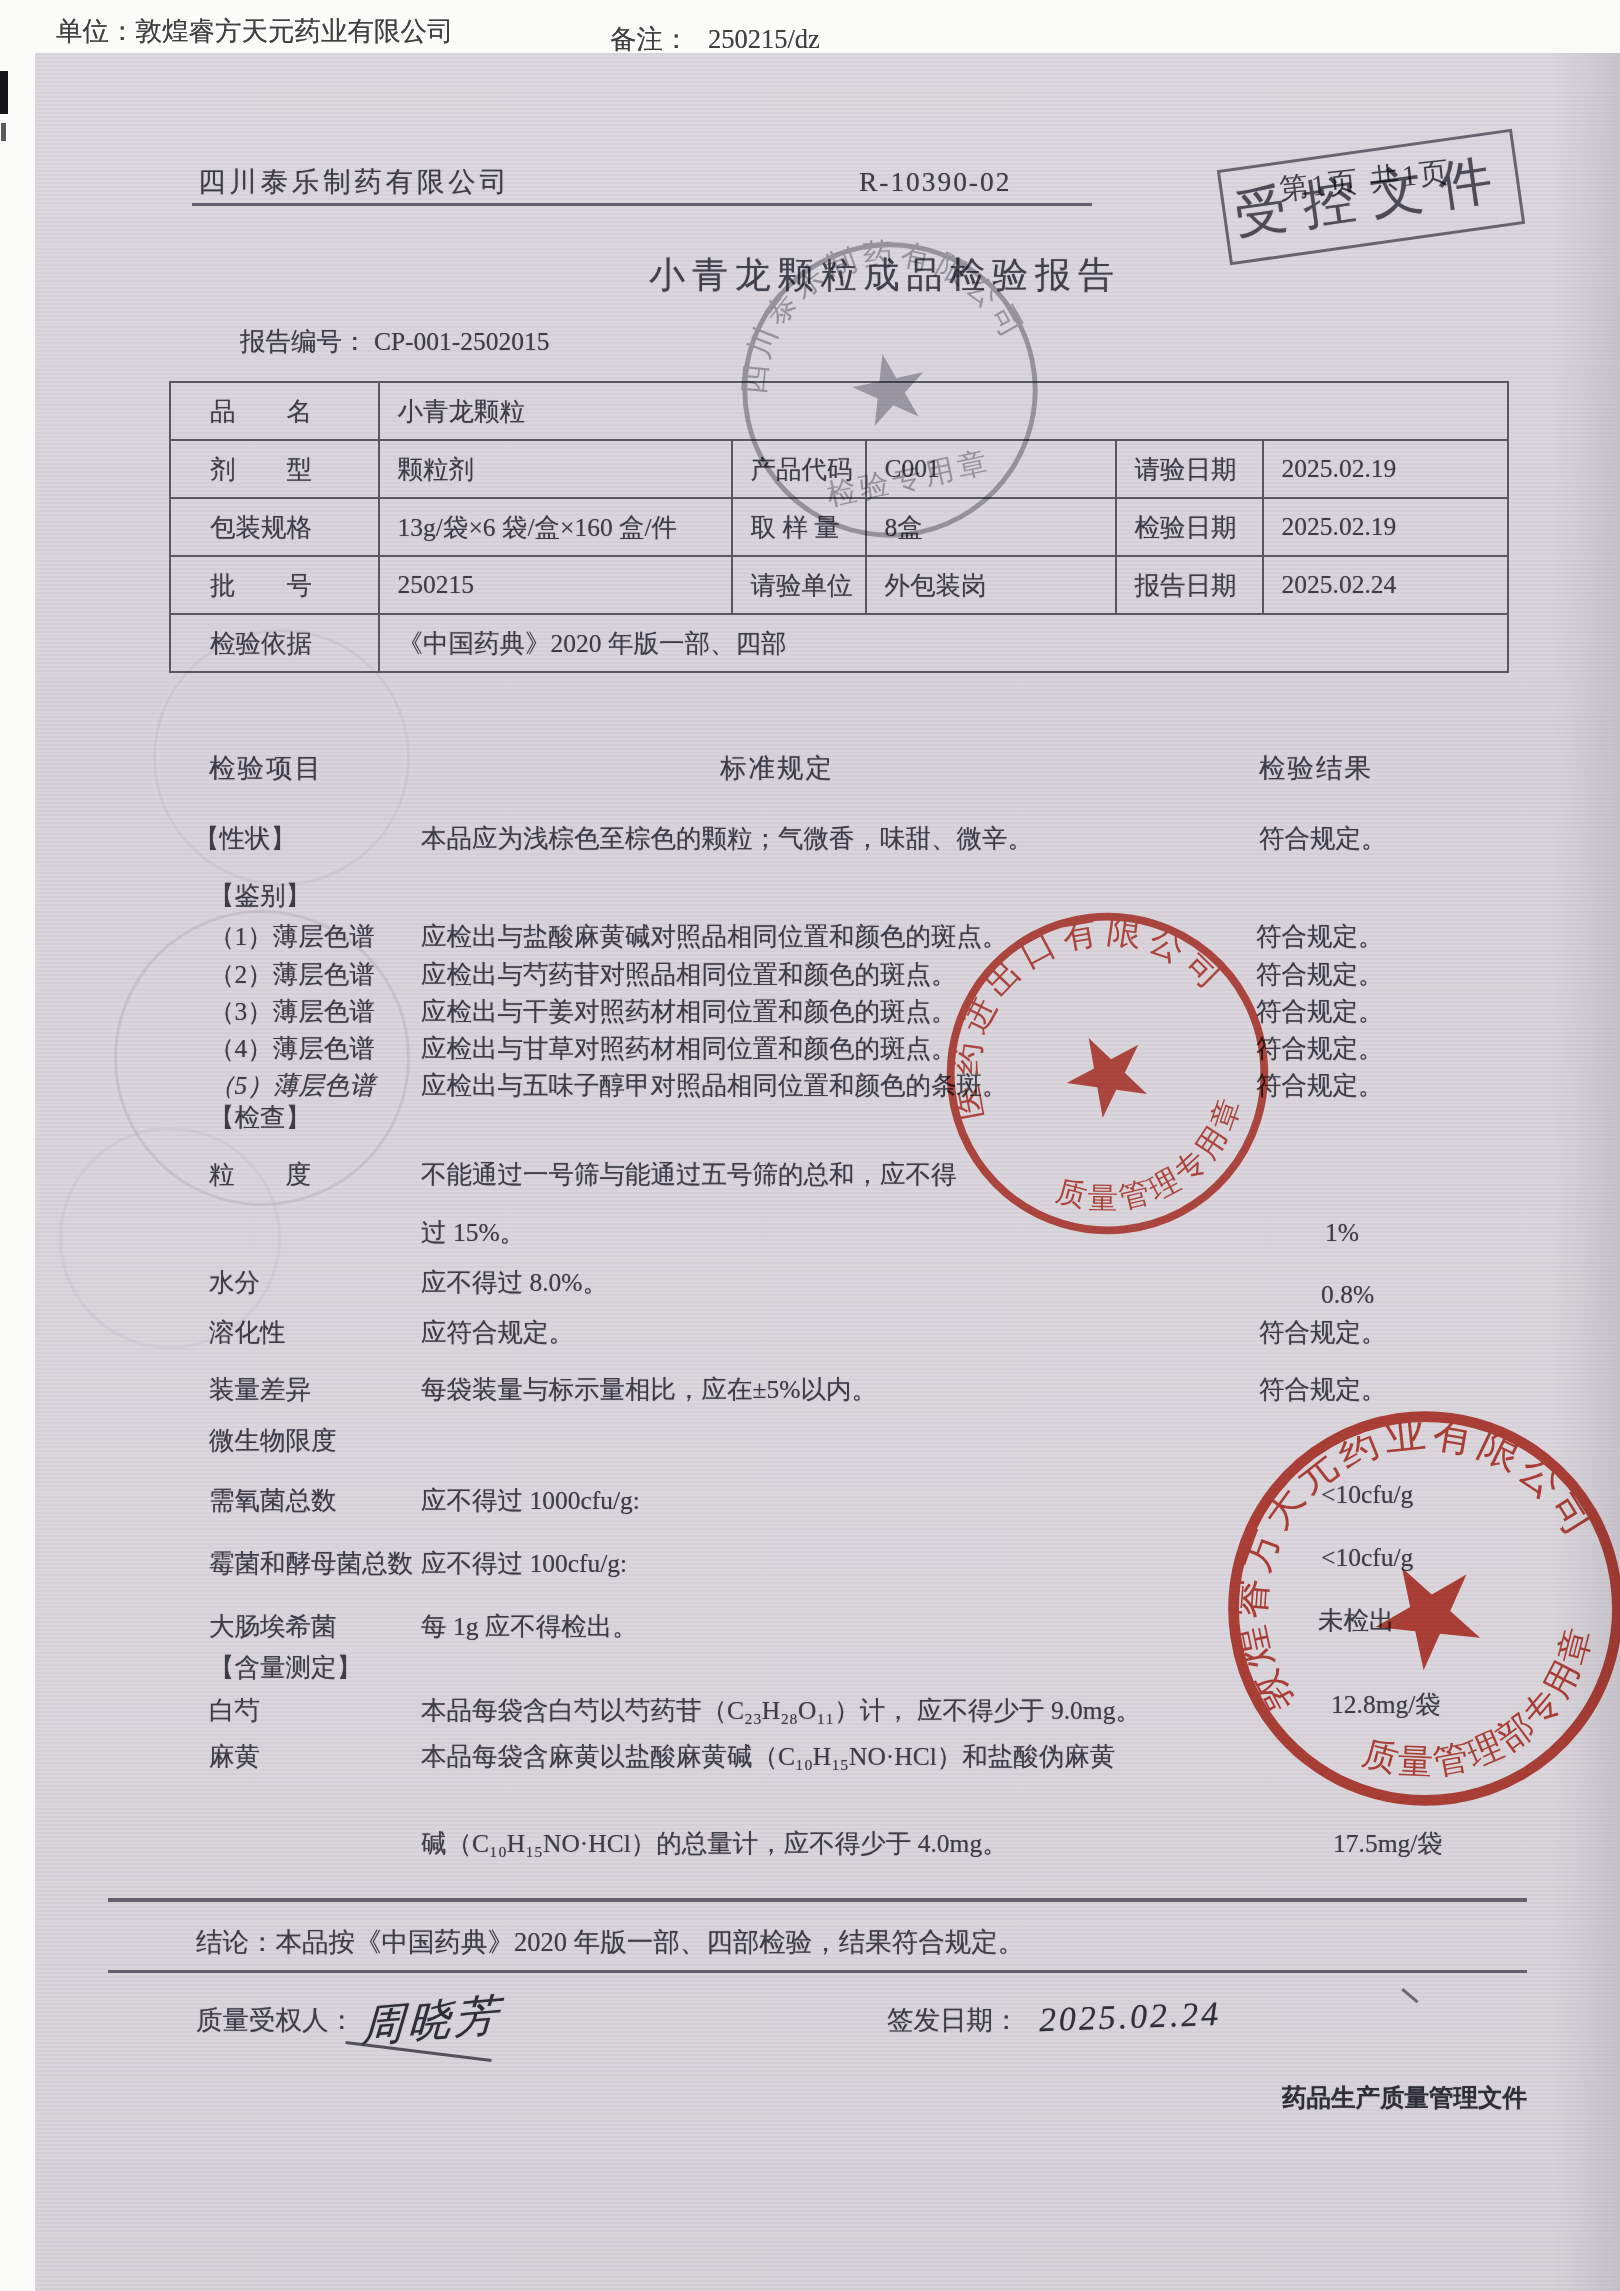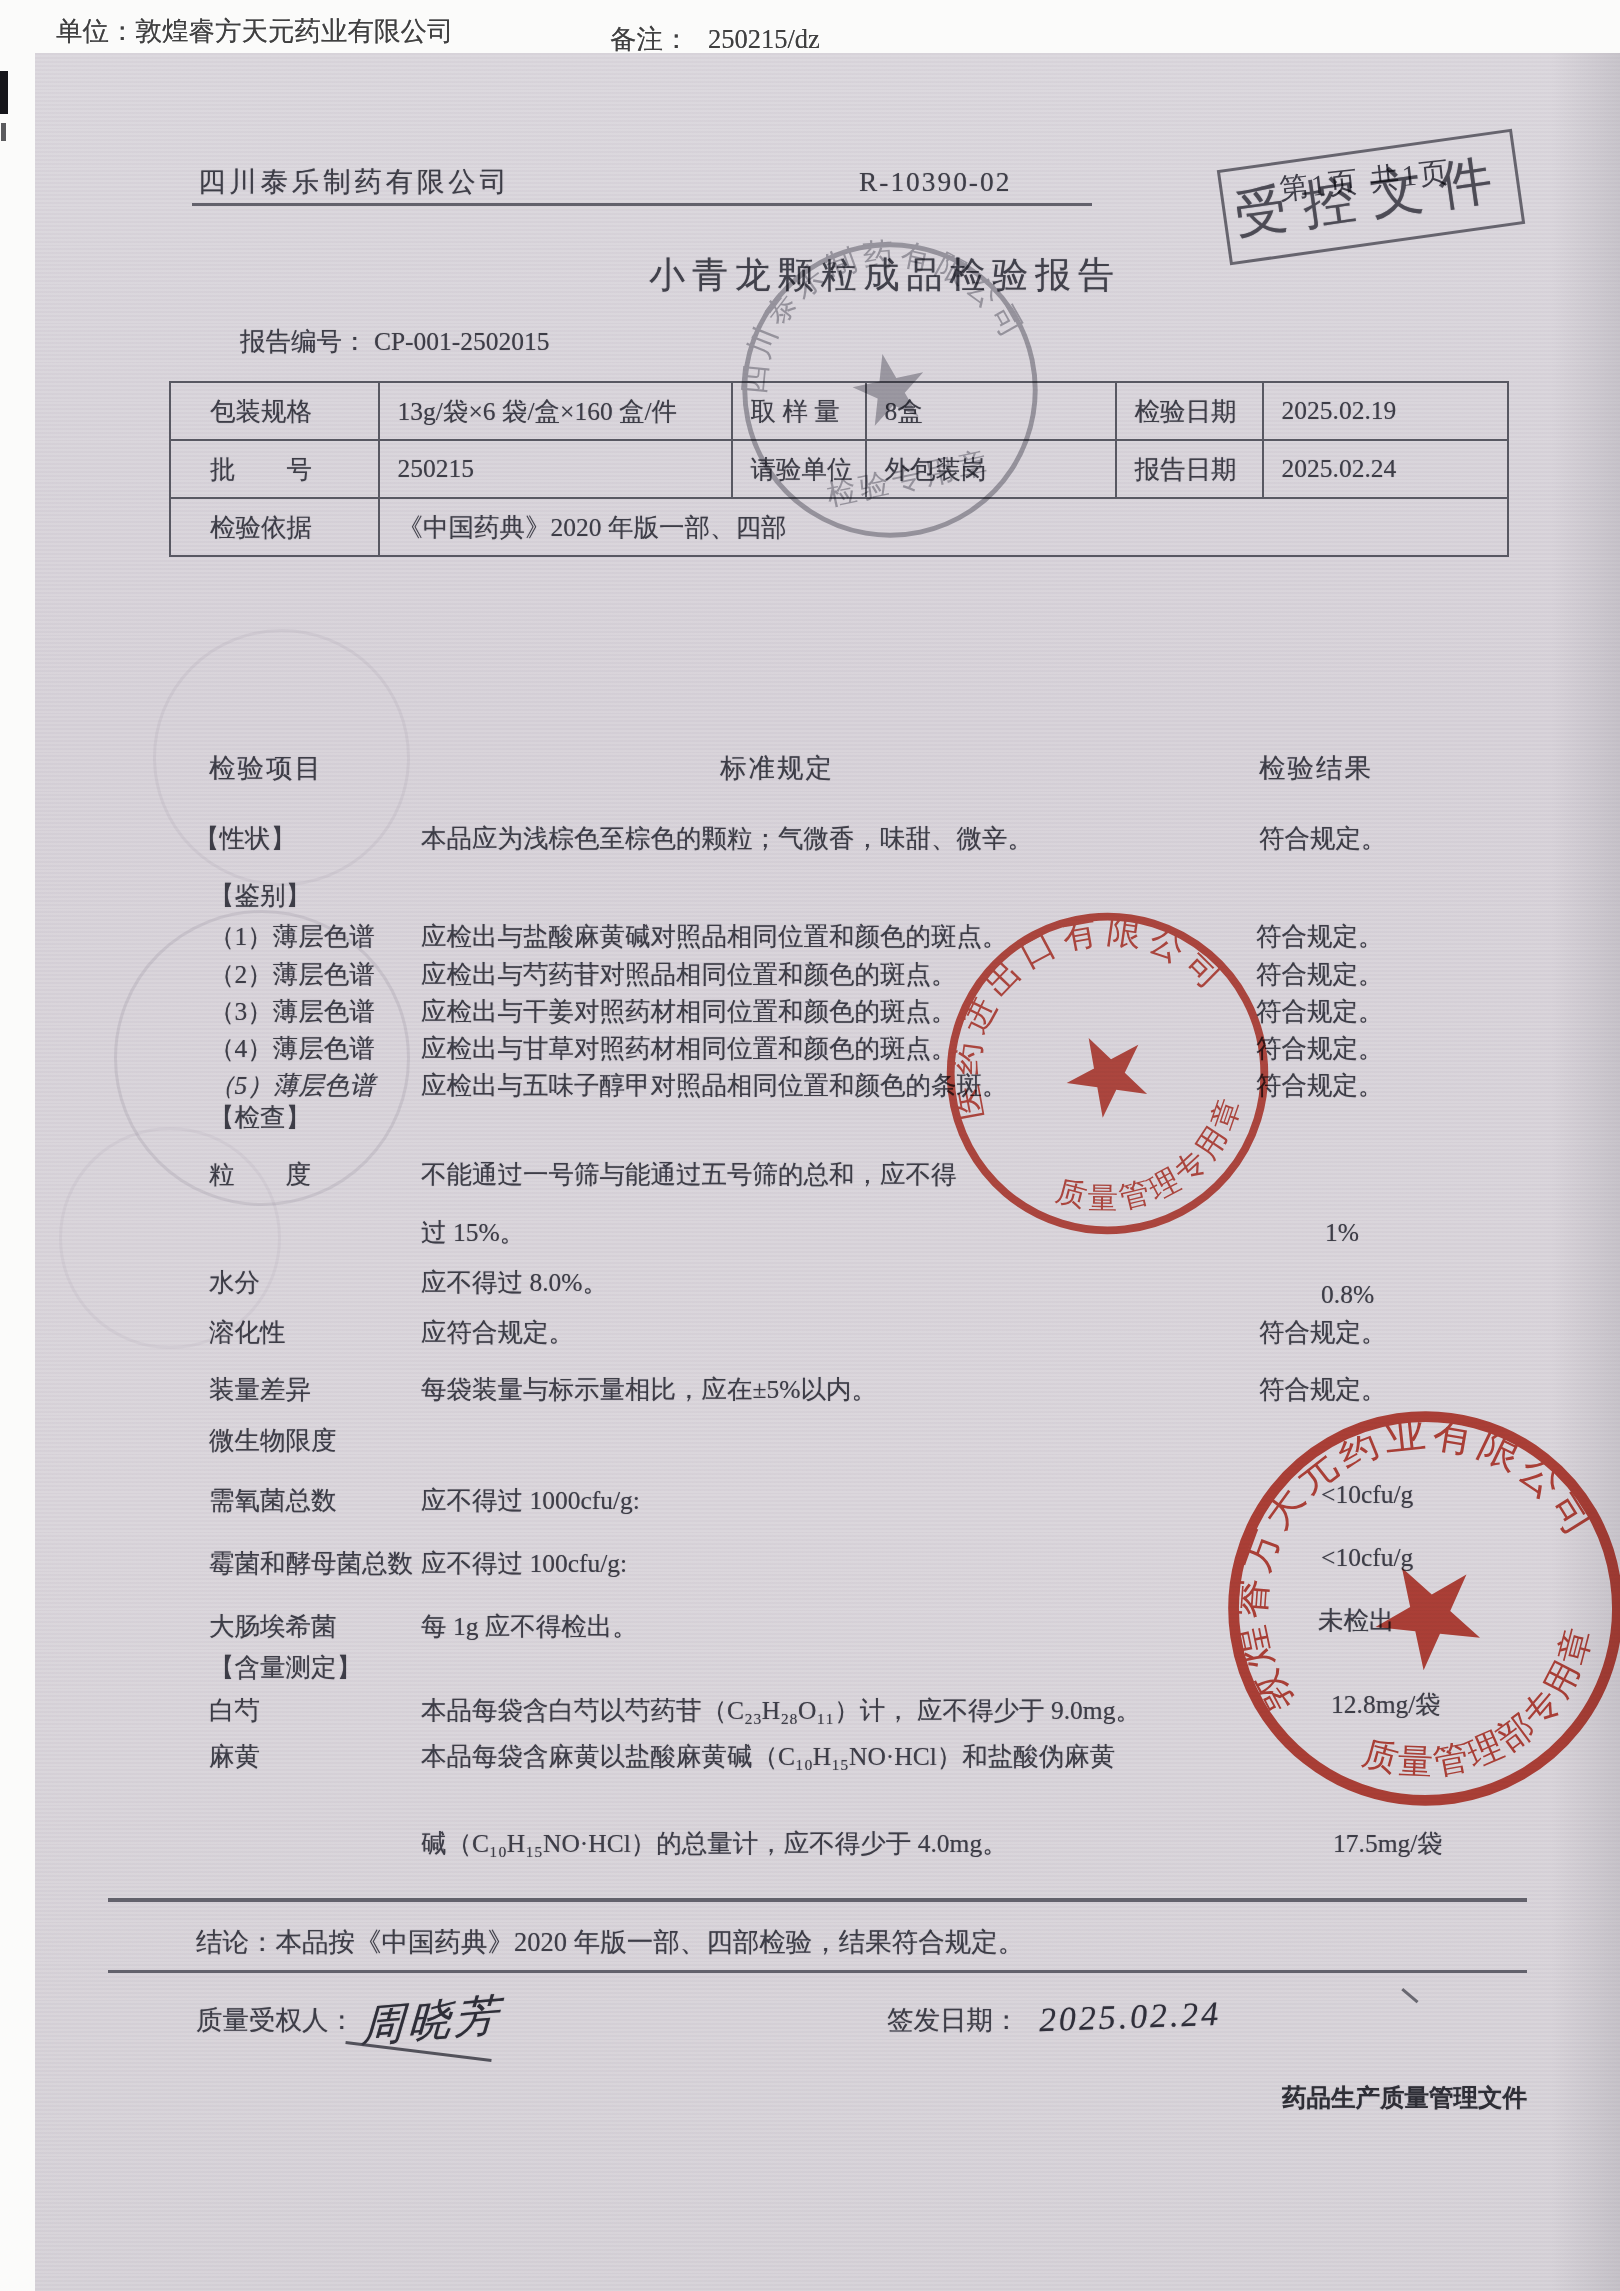--- a/index.html
+++ b/index.html
@@ -87,20 +87,32 @@
 <table class="info">
   <colgroup>
     <col style="width:209px">
       <col style="width:353px">
       <col style="width:134px">
     <col style="width:250px">
       <col style="width:147px">
       <col style="width:245px">
   </colgroup>
   <tbody>
+      <tr>
+    <td class="lbl">品　　名</td>
+    <td colspan="5">小青龙颗粒</td>
+  </tr>
+  <tr>
+    <td class="lbl">剂　　型</td>
+    <td>颗粒剂</td>
+    <td>产品代码</td>
+    <td>C001</td>
+    <td>请验日期</td>
+    <td>2025.02.19</td>
+  </tr>
   <tr>
     <td class="lbl">包装规格</td>
     <td>13g/袋×6 袋/盒×160 盒/件</td>
     <td>取 样 量</td>
     <td>8盒</td>
     <td>检验日期</td>
     <td>2025.02.19</td>
   </tr>
   <tr>
     <td class="lbl">批　　号</td>

